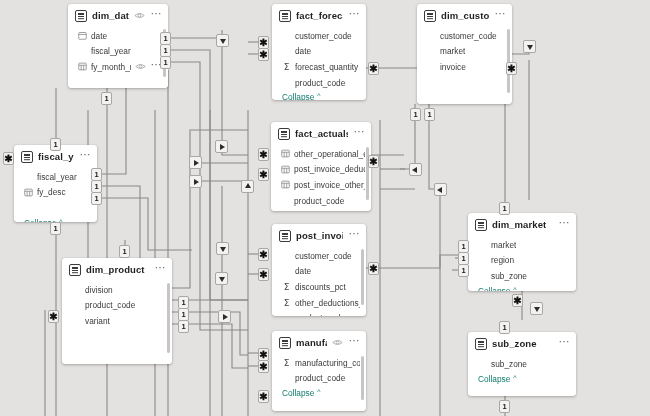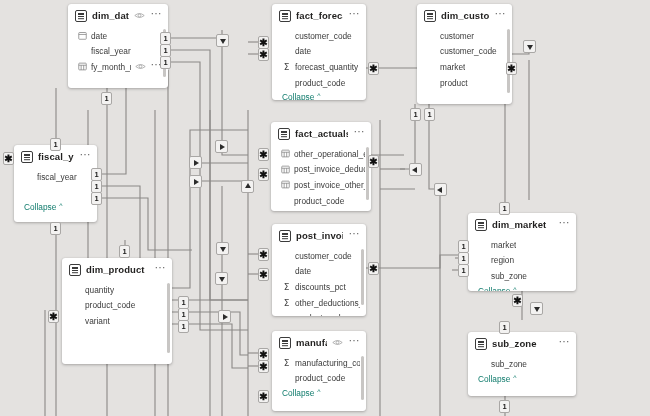--- a/index.html
+++ b/index.html
@@ -279,30 +279,27 @@
         </div>
       </div>
       <div class="card" style="left: 417px; top: 4px; width: 95px; height: 100px;">
         <div class="card-head">
           <span class="tbl-icon"></span>
           <span class="card-title">dim_customer</span>
           <span class="dots">⋯</span>
         </div>
         <div class="fields">
           <div class="field indent">
-            <span class="fname">customer</span>
-          </div>
-          <div class="field indent">
             <span class="fname">customer_code</span>
           </div>
           <div class="field indent">
             <span class="fname">market</span>
           </div>
           <div class="field indent">
-            <span class="fname">product</span>
+            <span class="fname">invoice</span>
           </div>
           <span class="scrollbar" style="height:64px"></span>
         </div>
       </div>
       <div class="card" style="left: 271px; top: 122px; width: 100px; height: 89px;">
         <div class="card-head">
           <span class="tbl-icon"></span>
           <span class="card-title">fact_actuals_estim...</span>
           <span class="dots">⋯</span>
         </div>
@@ -346,20 +343,29 @@
       <div class="card" style="left: 14px; top: 145px; width: 83px; height: 77px;">
         <div class="card-head">
           <span class="tbl-icon"></span>
           <span class="card-title">fiscal_year</span>
           <span class="dots">⋯</span>
         </div>
         <div class="fields">
           <div class="field indent">
             <span class="fname">fiscal_year</span>
           </div>
+          <div class="field">
+            <svg class="fld-ic" viewBox="0 0 12 12">
+              <rect x="1" y="1.5" width="10" height="9" rx="1" fill="none" stroke="#555" stroke-width="1"></rect>
+              <line x1="1" y1="4.3" x2="11" y2="4.3" stroke="#555" stroke-width="1"></line>
+              <line x1="4.2" y1="4.3" x2="4.2" y2="10.5" stroke="#555" stroke-width="1"></line>
+              <line x1="7.6" y1="4.3" x2="7.6" y2="10.5" stroke="#555" stroke-width="1"></line>
+            </svg>
+            <span class="fname">fy_desc</span>
+          </div>
           <div class="field indent">
             <span class="fname"></span>
           </div>
         </div>
         <div class="collapse">
           <span>Collapse</span>
           <span class="chev">^</span>
         </div>
       </div>
       <div class="card" style="left: 272px; top: 224px; width: 94px; height: 92px;">
@@ -412,21 +418,21 @@
         </div>
       </div>
       <div class="card" style="left: 62px; top: 258px; width: 110px; height: 106px;">
         <div class="card-head">
           <span class="tbl-icon"></span>
           <span class="card-title">dim_product</span>
           <span class="dots">⋯</span>
         </div>
         <div class="fields">
           <div class="field indent">
-            <span class="fname">quantity</span>
+            <span class="fname">division</span>
           </div>
           <div class="field indent">
             <span class="fname">product_code</span>
           </div>
           <div class="field indent">
             <span class="fname">variant</span>
           </div>
           <span class="scrollbar" style="height:70px"></span>
         </div>
       </div>

